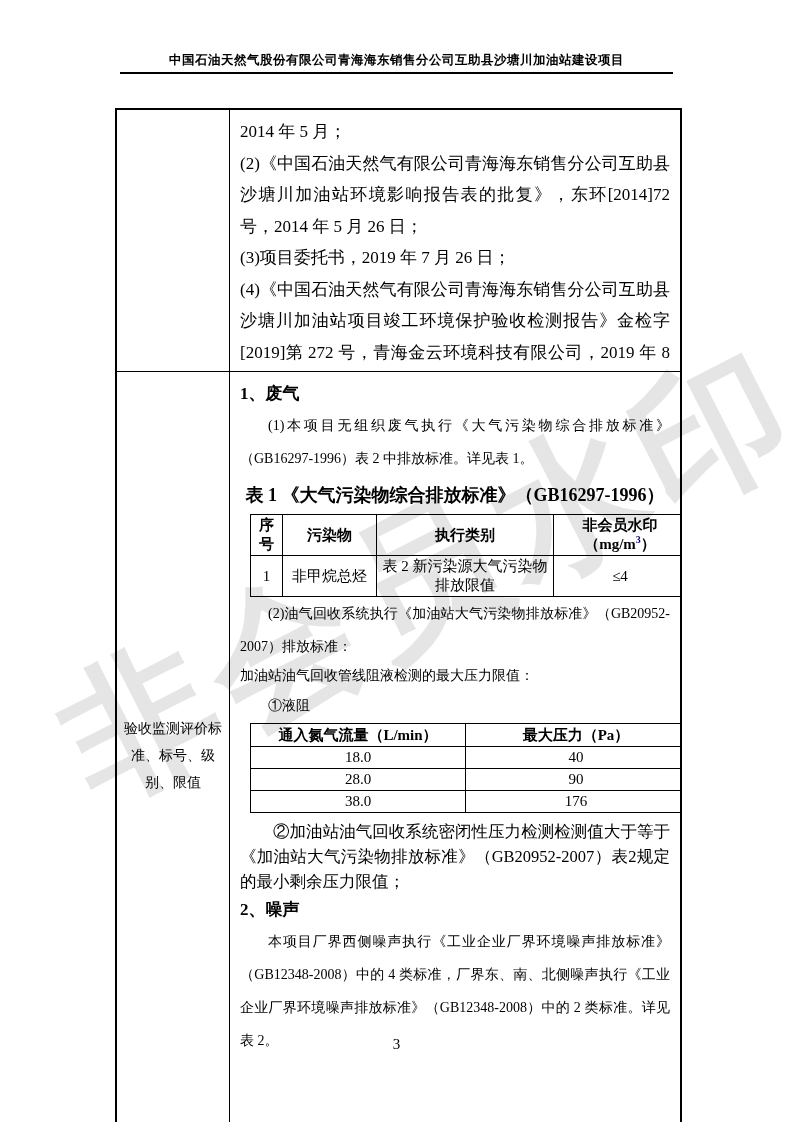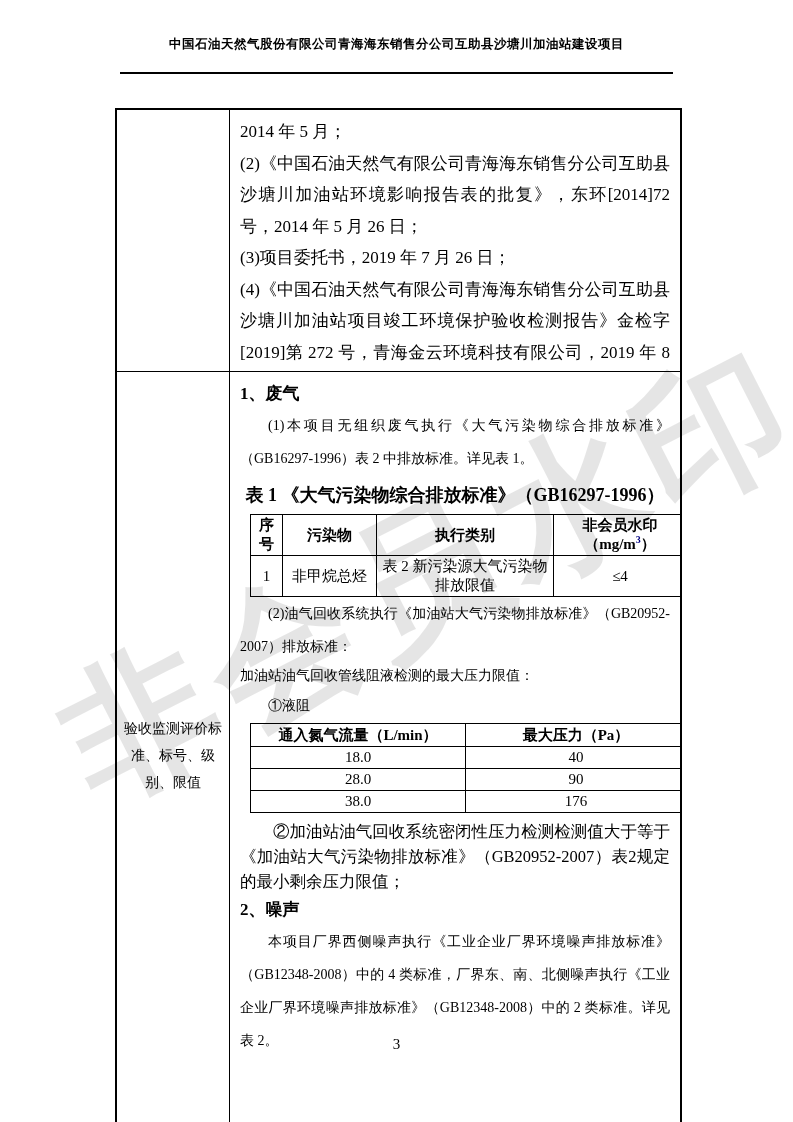--- a/index.html
+++ b/index.html
@@ -25,21 +25,21 @@
     font-size:150px; font-weight:bold;
     letter-spacing:10px;
     color:rgba(0,0,0,0.10);
     white-space:nowrap;
     z-index:0;
     text-align:center;
     line-height:160px;
     pointer-events:none;
   }
   .header-title {
-    position:absolute; top:36px; left:0;
+    position:absolute; top:52px; left:0;
     width:100%;
     text-align:center;
     font-size:12.5px; font-weight:bold;
     letter-spacing:0.5px;
     z-index:1;
   }
   .header-rule {
     position:absolute; top:72px; left:120px;
     width:553px; height:0;
     border-top:2px solid #000;

